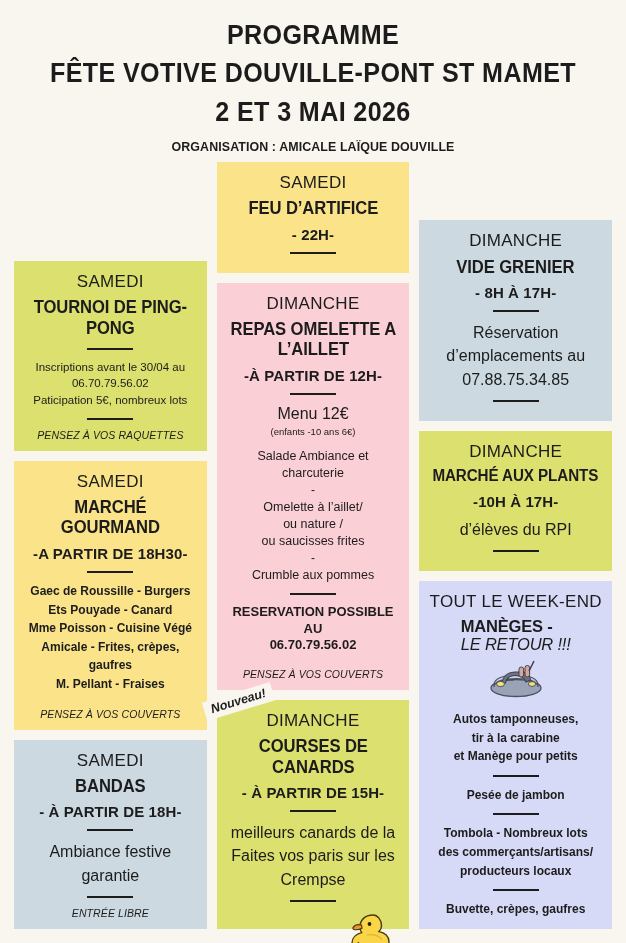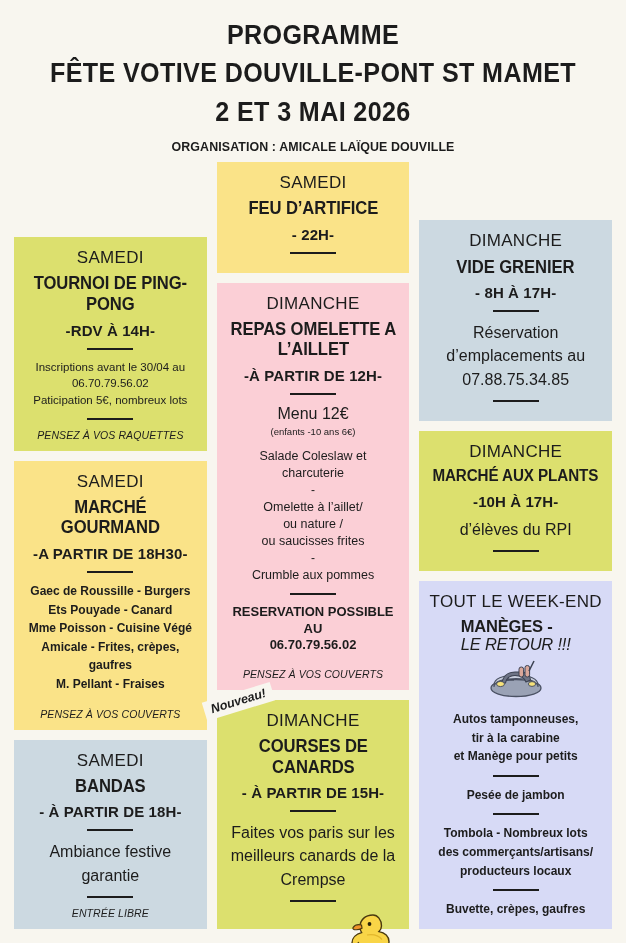--- a/index.html
+++ b/index.html
@@ -182,21 +182,20 @@
     <div class="org">ORGANISATION : AMICALE LAÏQUE DOUVILLE</div>
   </div>
 
   <div class="columns">
 
     <div class="col">
 
       <div class="card green">
         <div class="day">SAMEDI</div>
         <div class="title">TOURNOI DE PING-PONG</div>
-        <div class="time">-RDV À 14H-</div>
         <div class="rule"></div>
         <div class="phone">Inscriptions avant le 30/04 au</div>
         <div class="phone">06.70.79.56.02</div>
         <div class="phone">Paticipation 5€, nombreux lots</div>
         <div class="rule"></div>
         <div class="note">PENSEZ À VOS RAQUETTES</div>
       </div>
 
       <div class="card yellow">
         <div class="day">SAMEDI</div>
@@ -240,21 +239,21 @@
       <div class="card pink">
         <div class="day">DIMANCHE</div>
         <div class="title">REPAS OMELETTE A</div>
         <div class="title">L’AILLET</div>
         <div class="time">-À PARTIR DE 12H-</div>
         <div class="rule"></div>
         <div class="menu-price">Menu 12€</div>
         <div class="menu-sub">(enfants -10 ans 6€)</div>
         <div style="height:9px"></div>
         <div>
-          <div class="menu-item">Salade Coleslaw et</div>
+          <div class="menu-item">Salade Ambiance et</div>
           <div class="menu-item">charcuterie</div>
           <div class="menu-dash">-</div>
           <div class="menu-item">Omelette à l’aillet/</div>
           <div class="menu-item">ou nature /</div>
           <div class="menu-item">ou saucisses frites</div>
           <div class="menu-dash">-</div>
           <div class="menu-item">Crumble aux pommes</div>
         </div>
         <div class="rule"></div>
         <div class="resa">RESERVATION POSSIBLE AU</div>
@@ -264,22 +263,22 @@
       </div>
 
       <div class="card green canards">
         <div class="badge-wrap">
           <span class="badge">Nouveau!</span>
         </div>
         <div class="day">DIMANCHE</div>
         <div class="title">COURSES DE CANARDS</div>
         <div class="time">- À PARTIR DE 15H-</div>
         <div class="rule"></div>
+        <div class="body-text big">meilleurs canards de la</div>
         <div class="body-text big">Faites vos paris sur les</div>
-        <div class="body-text big">meilleurs canards de la</div>
         <div class="body-text big">Crempse</div>
         <div class="rule"></div>
         <div class="duck-row">
           <span class="duck">
             <svg width="52" height="50" viewBox="0 0 52 50">
               <path d="M30 6 C22 6 17 11 17 18 C17 20 17.6 22 18.6 23.6 C13 25 9 29 9 34 C9 40.5 16.5 45 27 45 C38.5 45 46 39.5 46 32.5 C46 27.5 42 23.5 36 22.6 C37.5 21 38.5 19 38.5 17 C38.5 10.8 34.6 6 30 6 Z" fill="#f9d547" stroke="#4a3a10" stroke-width="1.4"></path>
               <path d="M18.5 16 C15 15.2 11.5 16.4 10.2 18.4 C9.5 19.5 10 20.3 11.5 20.6 C13.8 21 17 20.4 19 19.2 Z" fill="#f0932a" stroke="#4a3a10" stroke-width="1.2"></path>
               <circle cx="26.5" cy="15" r="1.9" fill="#2a2208"></circle>
               <path d="M15 33 C18 38.5 26 41.5 34 40.5 C37 40.1 39.5 39 41 37.5" fill="none" stroke="#4a3a10" stroke-width="1.3"></path>
               <path d="M24 26 C30 25 36 27 39 30.5" fill="none" stroke="#e2b72c" stroke-width="1.2"></path>

